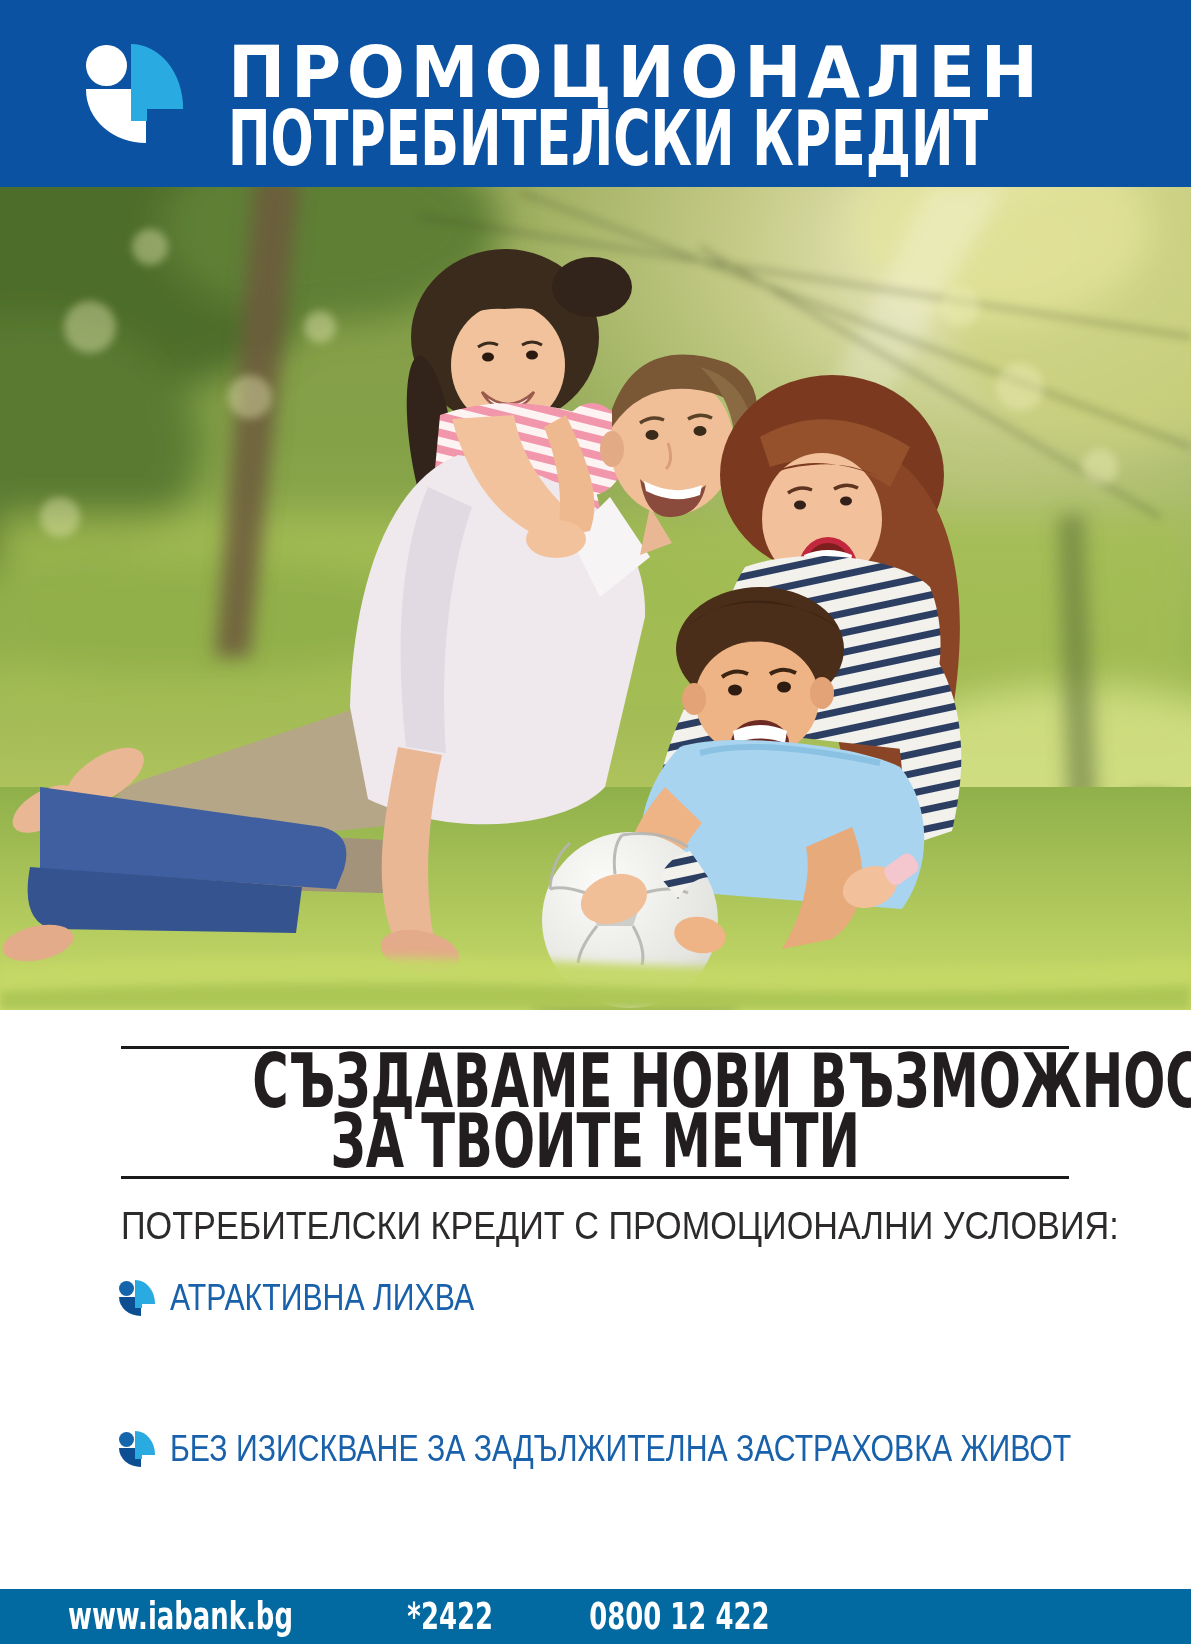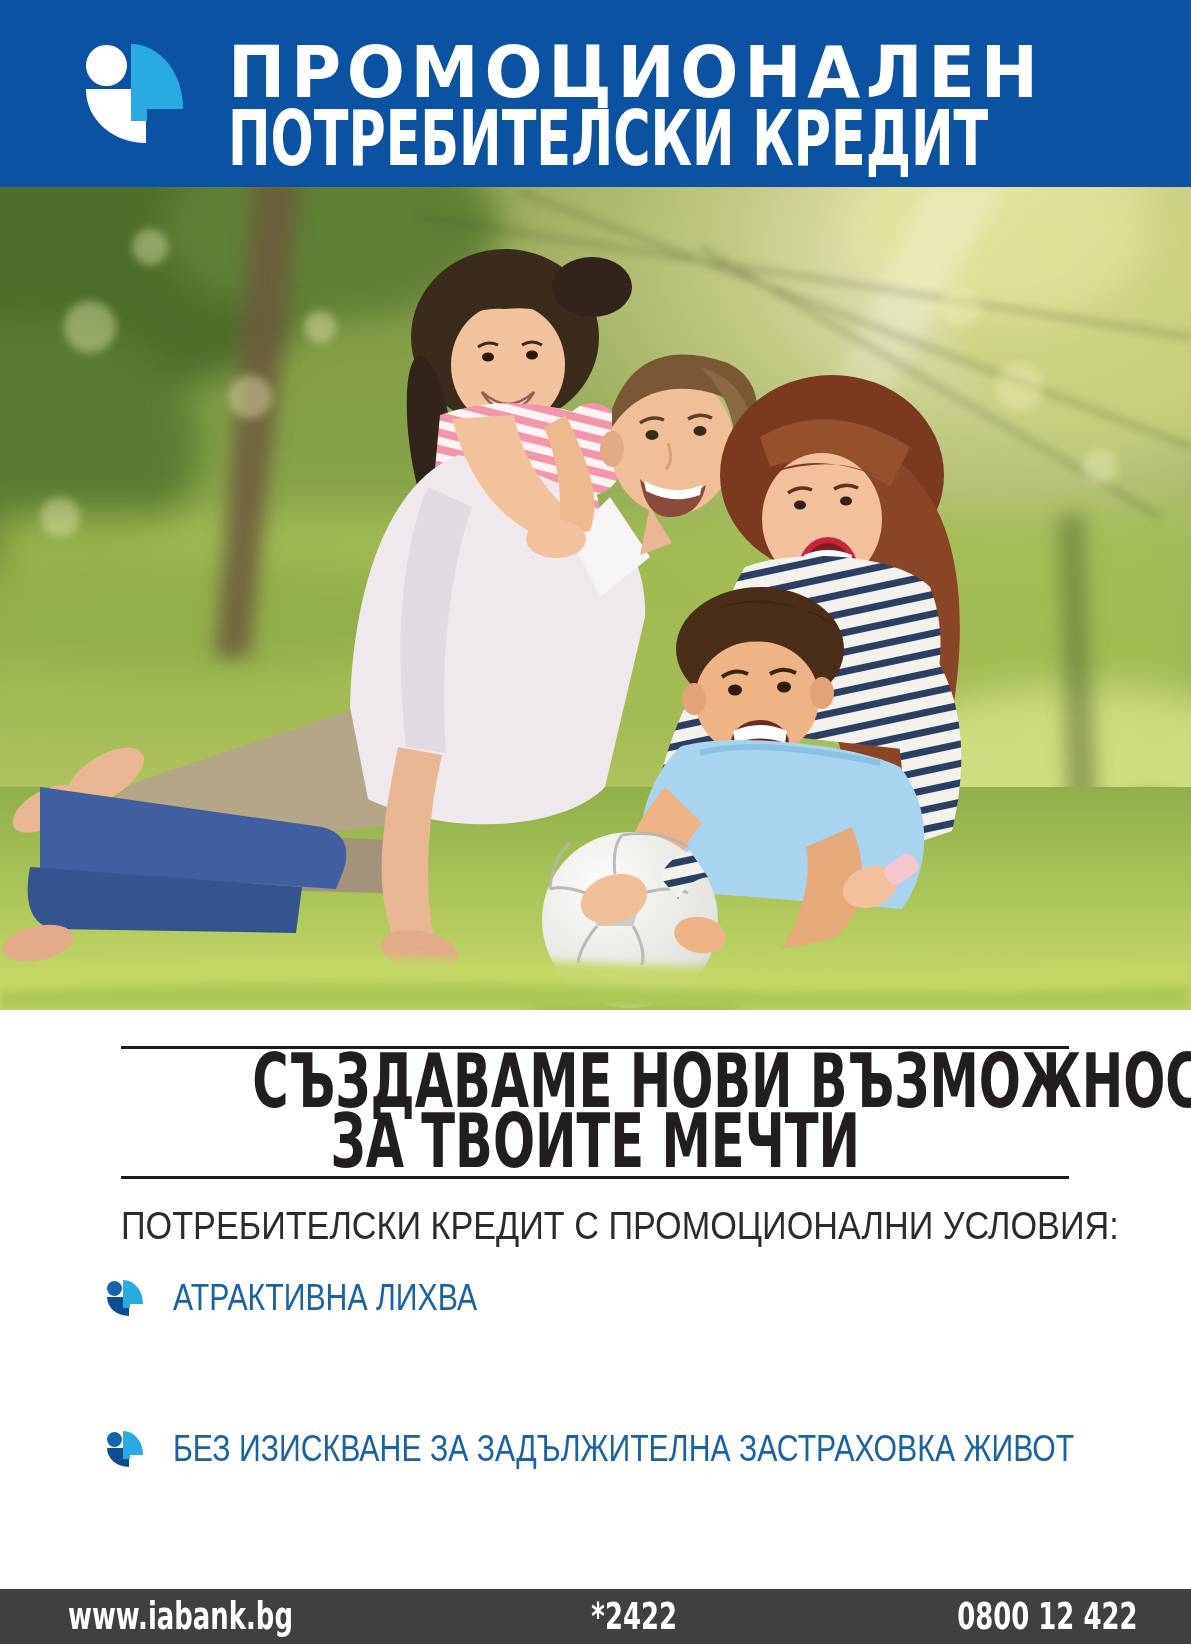--- a/index.html
+++ b/index.html
@@ -30,29 +30,29 @@
 
   
   .rule{position:absolute;left:121px;width:948px;height:3px;background:#1c1b19;}
   .rule1{top:1046px;} .rule2{top:1176px;}
   .headline{position:absolute;left:0;top:1051px;width:1191px;text-align:center;
             color:#221e1f;font-weight:bold;font-size:74px;line-height:60px;}
   .headline span{display:inline-block;transform:scaleX(0.67);white-space:nowrap;}
   .subtitle{position:absolute;left:121px;top:1205px;font-size:38px;color:#2d2a2b;
             font-family:"Liberation Sans","DejaVu Sans",sans-serif;
             transform:scaleX(0.9);transform-origin:left center;white-space:nowrap;}
-  .benefit{position:absolute;left:106px;height:44px;display:flex;align-items:center;gap:30px;}
+  .benefit{position:absolute;left:118px;height:44px;display:flex;align-items:center;gap:15px;}
   .b1{top:1276px;} .b2{top:1353px;} .b3{top:1427px;}
   .benefit .label{font-size:36px;color:#1a61ab;white-space:nowrap;
             font-family:"Liberation Sans","DejaVu Sans",sans-serif;
             transform:scaleX(0.84);transform-origin:left center;}
 
   
-  .footer{position:absolute;left:0;top:1589px;width:1191px;height:55px;background:#404040;
-          display:flex;align-items:center;justify-content:space-between;
+  .footer{position:absolute;left:0;top:1589px;width:1191px;height:55px;background:#0369a1;
+          display:flex;align-items:center;
           padding:0 54px 0 68px;box-sizing:border-box;}
   .footer .ftxt{color:#ffffff;font-weight:bold;font-size:37px;white-space:nowrap;line-height:1;}
   .f-left{transform:scaleX(0.7);transform-origin:left center;}
   .f-center{transform:scaleX(0.7);transform-origin:center center;}
   .f-right{transform:scaleX(0.7);transform-origin:right center;}
 </style>
 </head>
 <body>
 
 <div class="poster">

